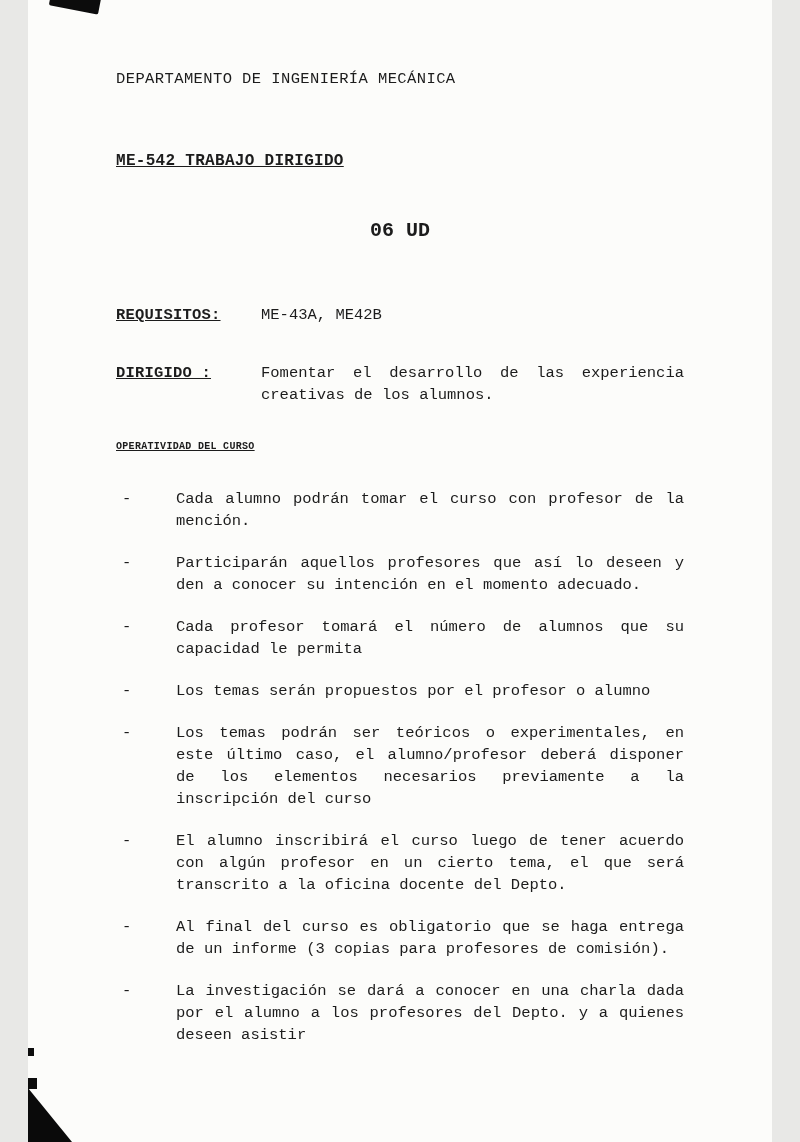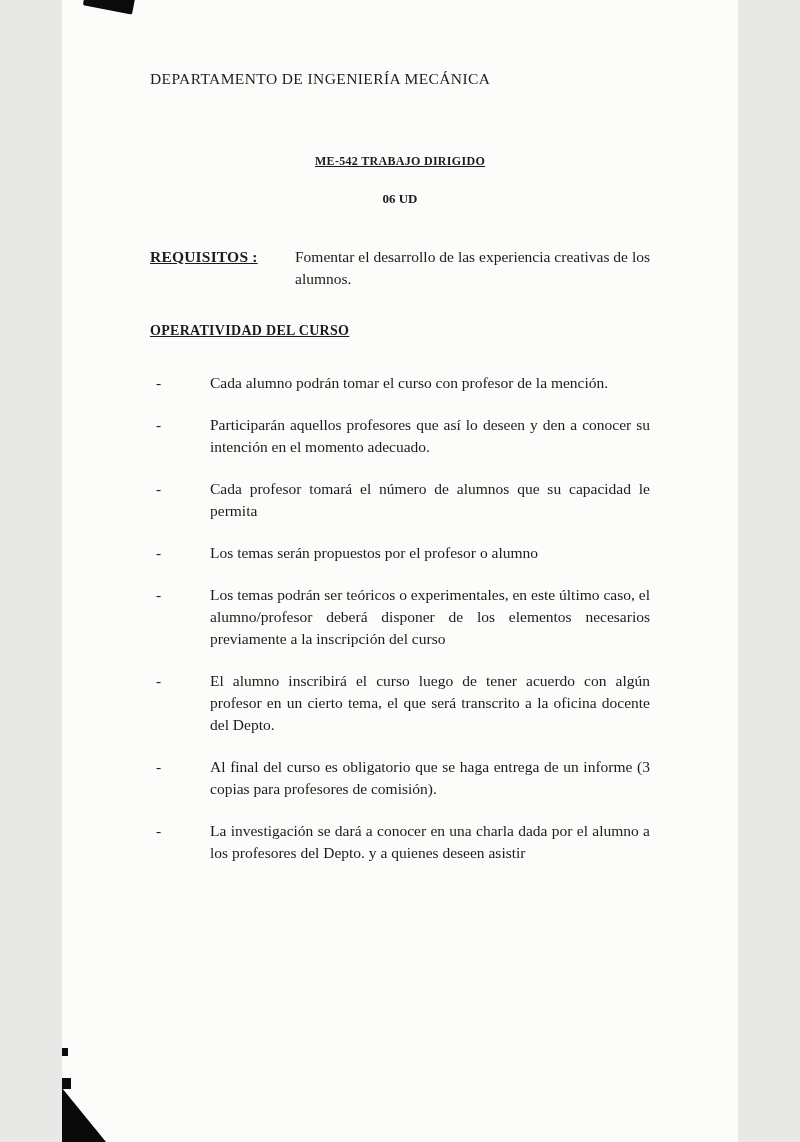--- a/index.html
+++ b/index.html
@@ -2,52 +2,52 @@
 <html><head>
 <meta charset="utf-8">
 <style>
   html, body {
     margin: 0;
     padding: 0;
     background: #e8e8e6;
   }
   .page {
     position: relative;
-    width: 676px;
+    width: 744px;
     height: 1142px;
     margin: 0 auto;
     background: #fcfcfa;
     color: #1c1c1c;
-    font-family: Liberation Serif, serif;
+    font-family: Liberation Mono, monospace;
     font-size: 15.5px;
     line-height: 22px;
     overflow: hidden;
     box-sizing: border-box;
     padding: 60px 88px 0 88px;
   }
   .u { text-decoration: underline; }
 
   .dept-header {
     font-size: 15.5px;
     letter-spacing: 0.4px;
     margin-top: 8px;
   }
 
   .doc-title {
     margin-top: 60px;
-    text-align: center;
+    text-align: left;
     font-weight: bold;
-    font-size: 12px;
+    font-size: 16px;
     letter-spacing: 0.3px;
   }
   .credits {
-    margin-top: 16px;
+    margin-top: 48px;
     text-align: center;
     font-weight: bold;
-    font-size: 13px;
+    font-size: 20px;
   }
 
   .label-row {
     display: flex;
     align-items: flex-start;
   }
   .label-col {
     width: 145px;
     flex: 0 0 145px;
     font-weight: bold;
@@ -60,21 +60,21 @@
   .objetivos-row  { margin-top: 36px; }
 
   .value-col p {
     margin: 0;
     text-align: justify;
   }
 
   .section-heading {
     margin-top: 30px;
     font-weight: bold;
-    font-size: 14px;
+    font-size: 10px;
     letter-spacing: 0.3px;
   }
 
   .bullets { margin-top: 30px; }
   .bullet-row {
     display: flex;
     align-items: flex-start;
     margin-bottom: 20px;
   }
   .bullet-dash {
@@ -118,24 +118,30 @@
   <div class="artifact artifact-top-left"></div>
 
   <div class="dept-header">DEPARTAMENTO DE INGENIERÍA MECÁNICA</div>
 
   <div class="doc-title">
     <span class="u">ME-542 TRABAJO DIRIGIDO</span>
   </div>
 
   <div class="credits">06 UD</div>
 
+  <div class="label-row requisitos-row">
+    <div class="label-col">
+      <span class="u">REQUISITOS:</span>
+    </div>
+    <div class="value-col">ME-43A, ME42B</div>
+  </div>
 
   <div class="label-row objetivos-row">
     <div class="label-col">
-      <span class="u">REQUISITOS :</span>
+      <span class="u">DIRIGIDO :</span>
     </div>
     <div class="value-col">
       <p>Fomentar el desarrollo de las experiencia creativas de los alumnos.</p>
     </div>
   </div>
 
   <div class="section-heading">
     <span class="u">OPERATIVIDAD DEL CURSO</span>
   </div>
 

